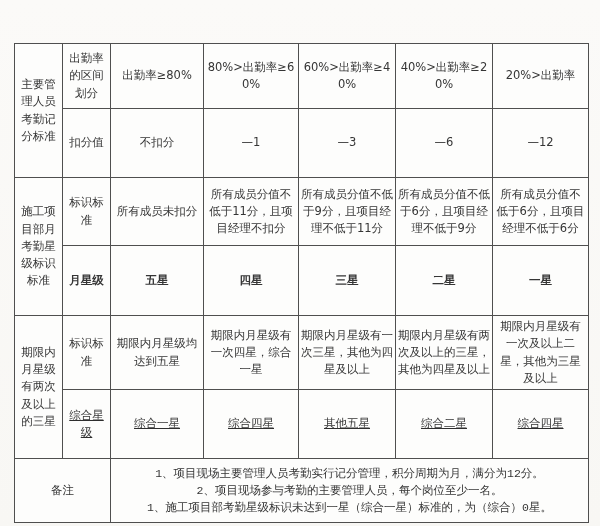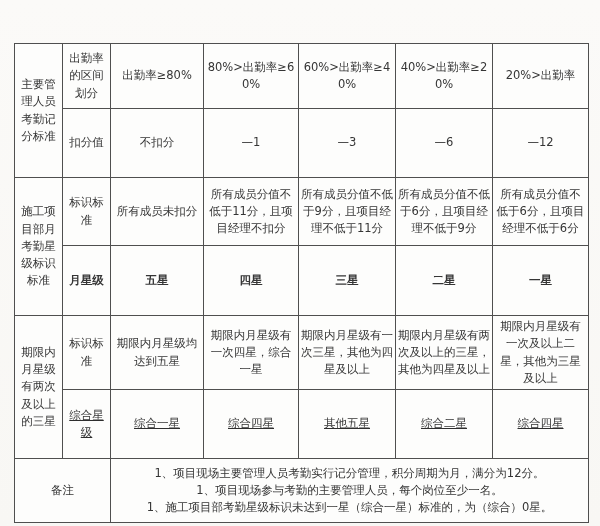--- a/index.html
+++ b/index.html
@@ -67,20 +67,21 @@
   tr.r-notes  { height: 64px; }
   td.notes-cell {
     text-align: left;
     vertical-align: middle;
     padding: 4px 6px 4px 8px;
     font-size: 11.5px;
     line-height: 1.6;
   }
   td.notes-cell .note-line {
     white-space: nowrap;
+    font-family: Liberation Mono, monospace;
   }
 </style>
 </head>
 <body>
 
 <div class="page">
 
 
   <table class="grid">
     <colgroup>
@@ -145,20 +146,20 @@
         <td>综合四星</td>
         <td>其他五星</td>
         <td>综合二星</td>
         <td>综合四星</td>
       </tr>
 
       <tr class="r-notes">
         <td colspan="2">备注</td>
         <td colspan="5" class="notes-cell">
           <div class="note-line">1、项目现场主要管理人员考勤实行记分管理，积分周期为月，满分为12分。</div>
-          <div class="note-line">1、项目现场参与考勤的主要管理人员，每个岗位至少一名。</div>
+          <div class="note-line">2、项目现场参与考勤的主要管理人员，每个岗位至少一名。</div>
           <div class="note-line">1、施工项目部考勤星级标识未达到一星（综合一星）标准的，为（综合）0星。</div>
         </td>
       </tr>
 
     </tbody>
   </table>
 </div>
 
 </body></html>

